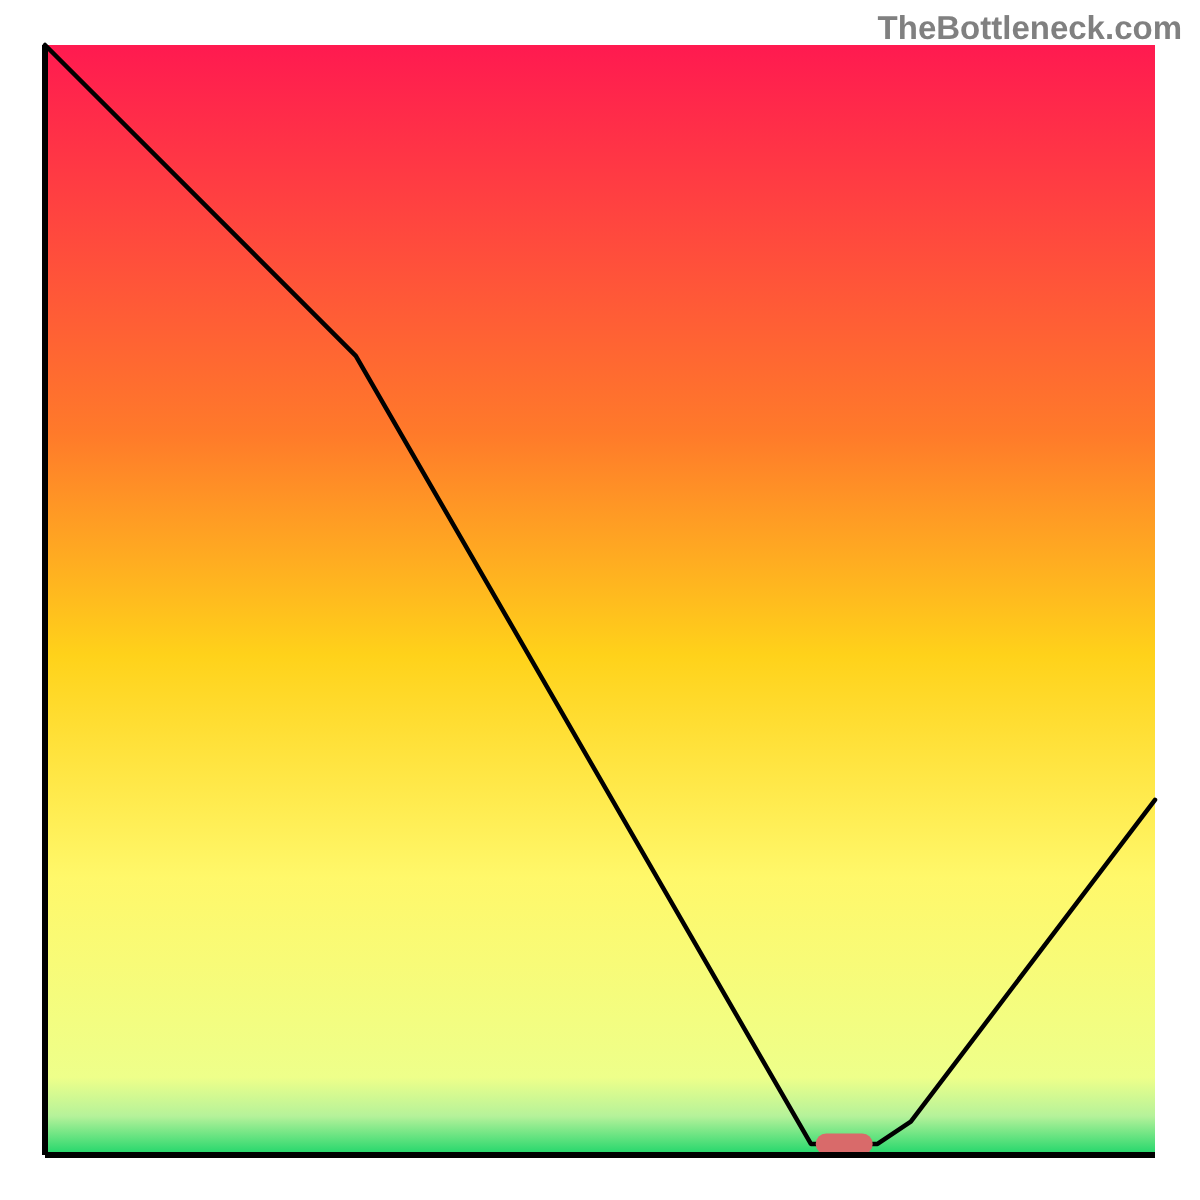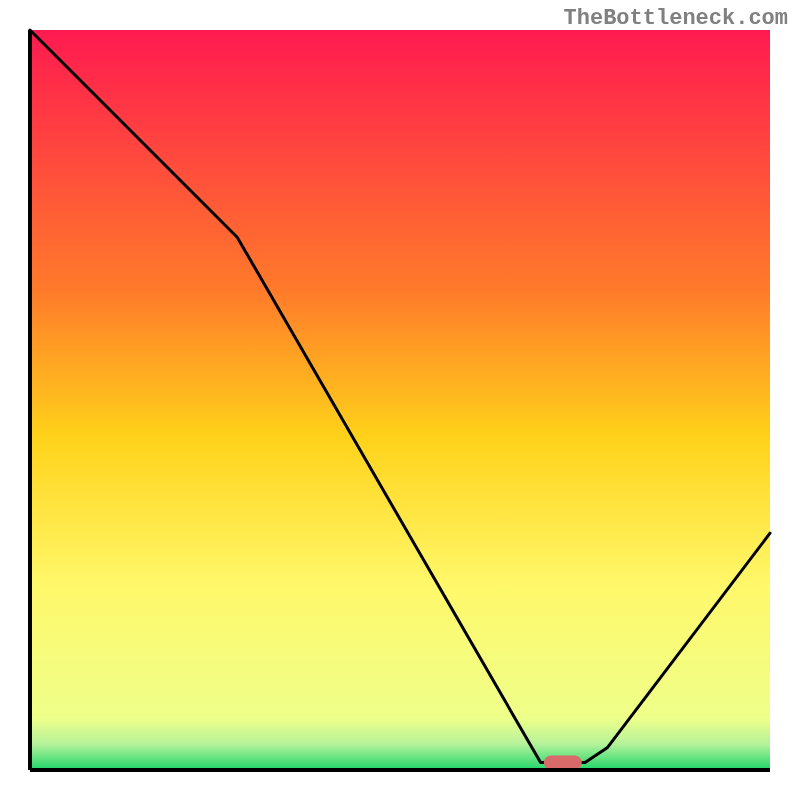--- a/index.html
+++ b/index.html
@@ -12,21 +12,21 @@
   }
   .container {
     position: relative;
     width: 800px;
     height: 800px;
   }
   .watermark {
     position: absolute;
     top: 6px;
     right: 12px;
-    font-family: Liberation Mono, monospace;
+    font-family: Liberation Sans, sans-serif;
     font-size: 22px;
     font-weight: bold;
     color: #808080;
     z-index: 10;
   }
   svg {
     display: block;
   }
 </style>
 </head>

